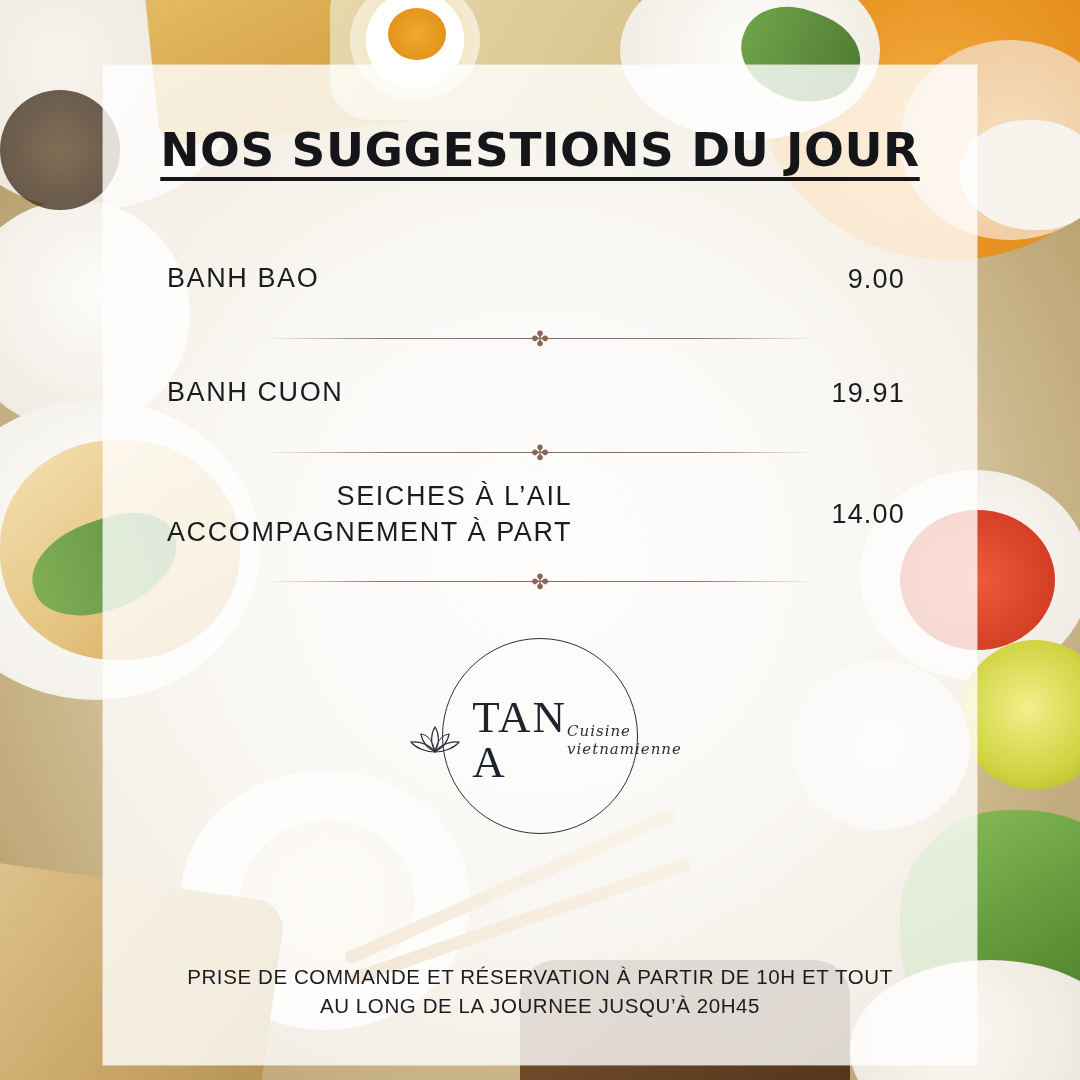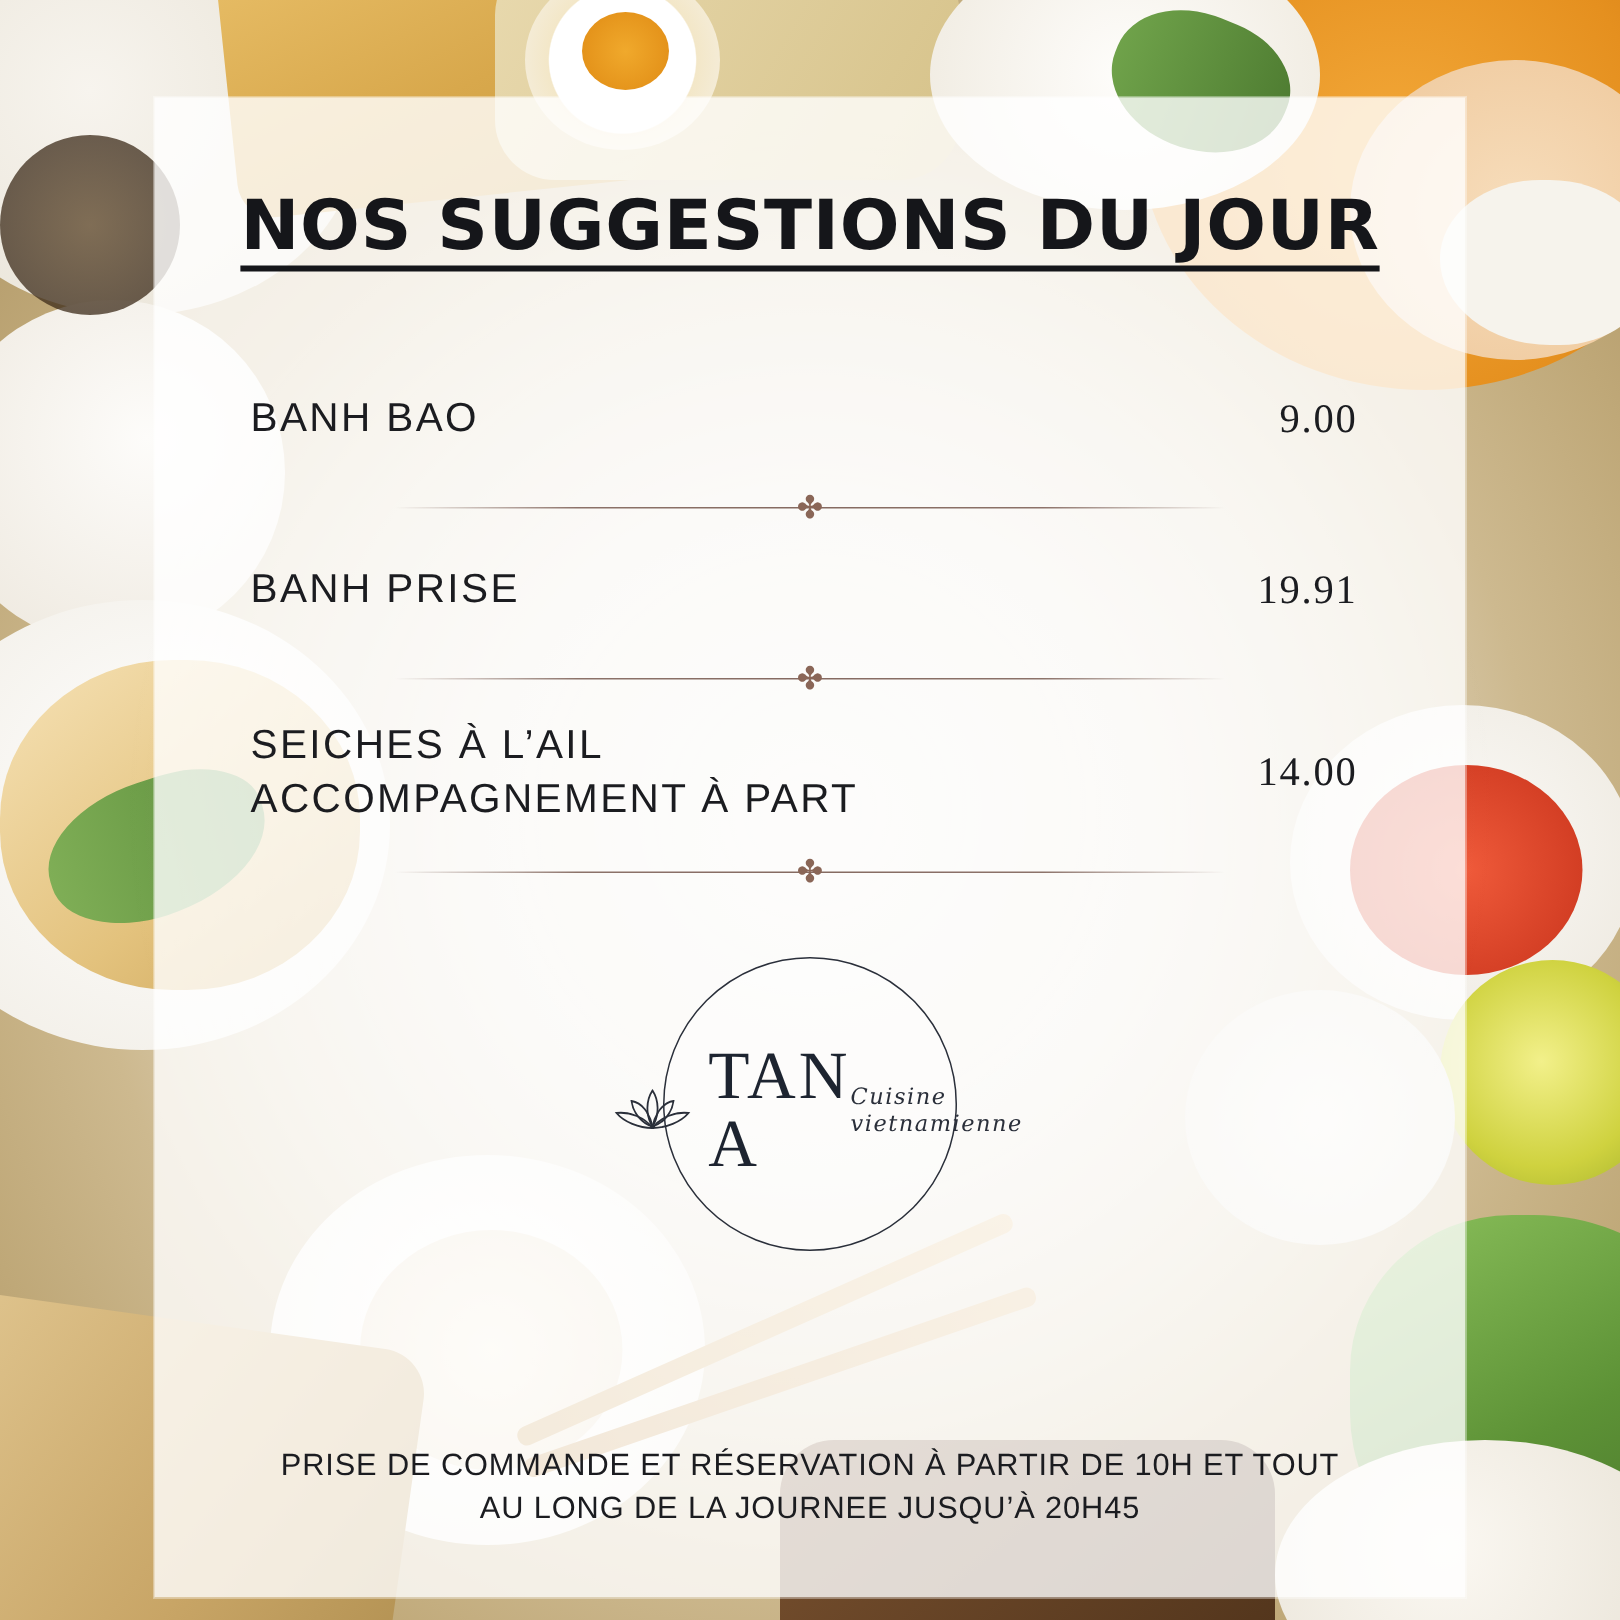--- a/index.html
+++ b/index.html
@@ -109,29 +109,28 @@
     justify-content: space-between;
     padding: 0 12px 0 4px;
     min-height: 56px;
   }
   .item-name {
     font-size: 27px;
     letter-spacing: 1.6px;
     color: #1b1c20;
     line-height: 1.32;
     white-space: pre-line;
-    text-align: left;
+    text-align: right;
   }
   .item-price {
     font-size: 27px;
     letter-spacing: 1.2px;
     color: #1b1c20;
     flex: 0 0 auto;
     margin-left: 24px;
-    font-family: Liberation Serif, serif;
   }
 
   
   .divider {
     position: relative;
     height: 42px;
     margin: 10px 0 6px;
     display: flex;
     align-items: center;
     justify-content: center;
@@ -246,21 +245,21 @@
           <div class="item-name">BANH BAO</div>
           <div class="item-price">9.00</div>
         </div>
 
         <div class="divider">
           <span class="line"></span>
           <span class="diamond">✤</span>
         </div>
 
         <div class="item">
-          <div class="item-name">BANH PRISE</div>
+          <div class="item-name">BANH CUON</div>
           <div class="item-price">19.91</div>
         </div>
 
         <div class="divider">
           <span class="line"></span>
           <span class="diamond">✤</span>
         </div>
 
         <div class="item">
           <div class="item-name">SEICHES À L’AIL

